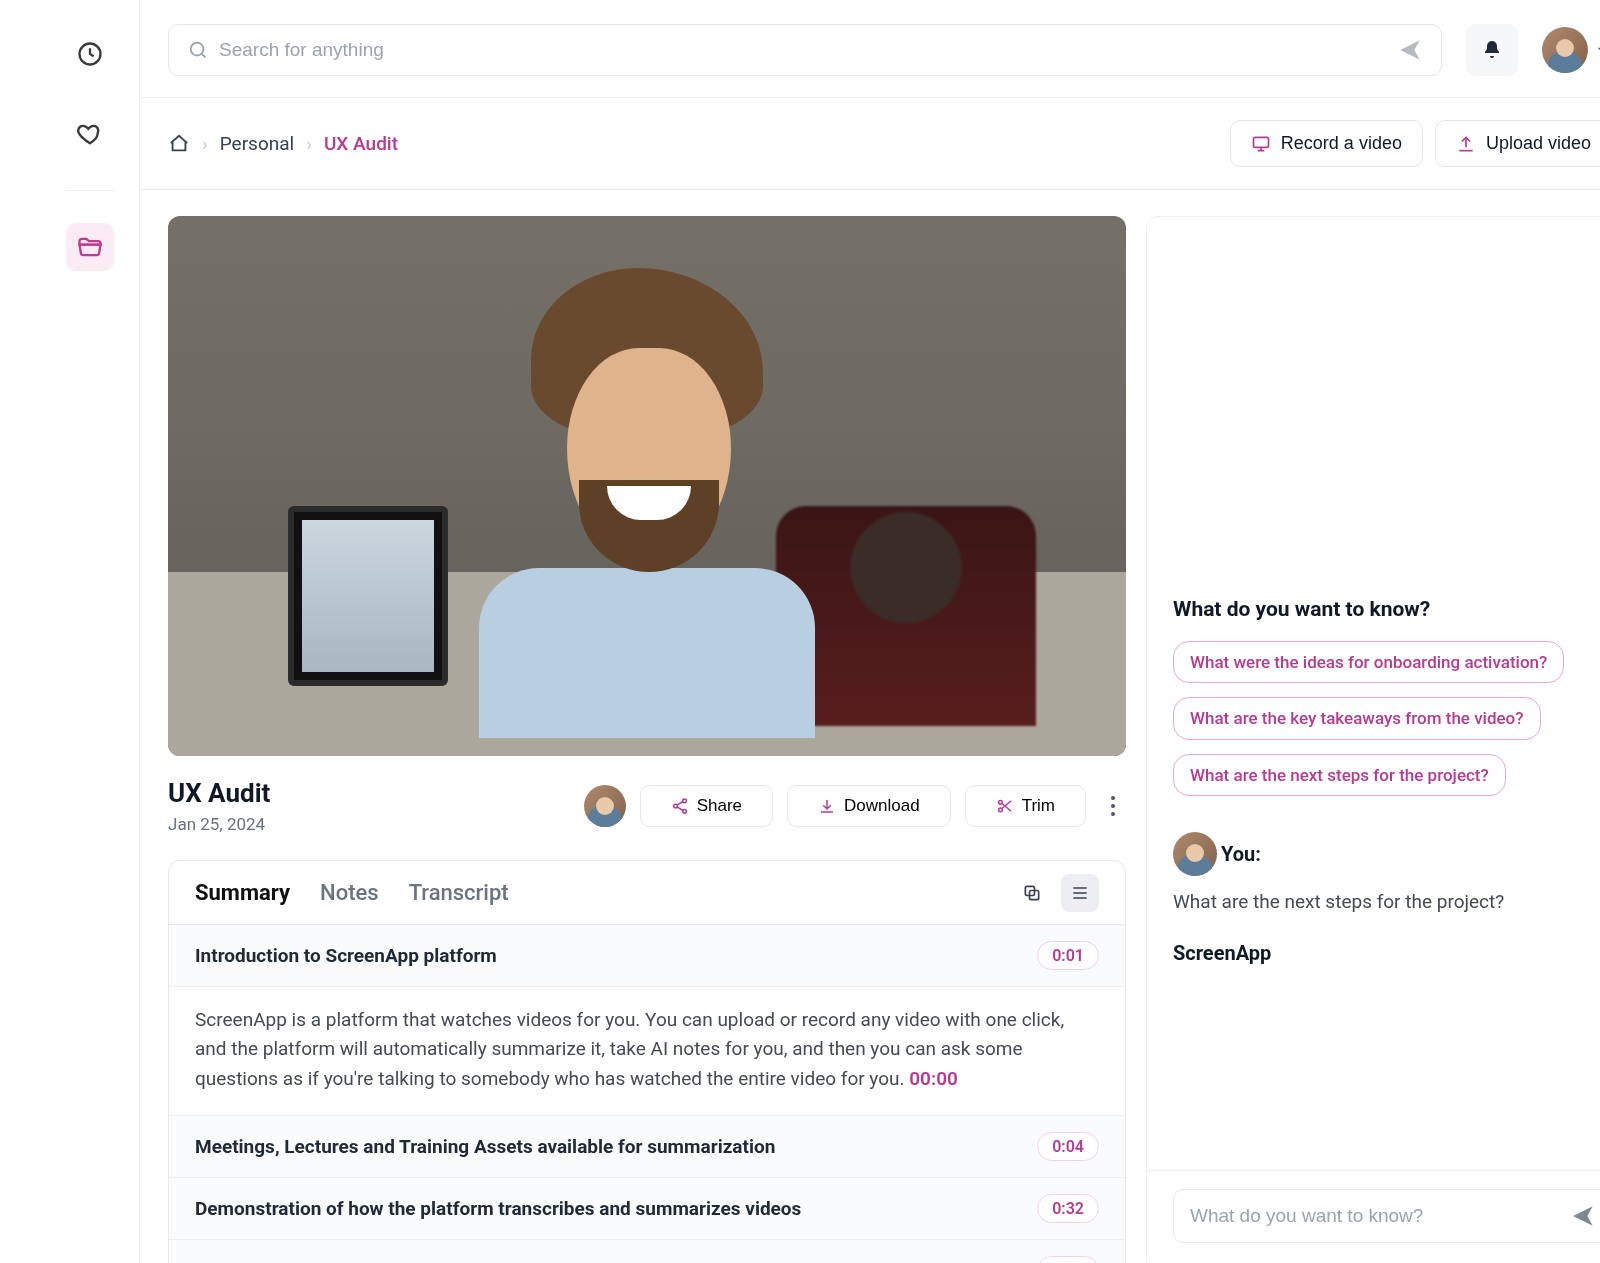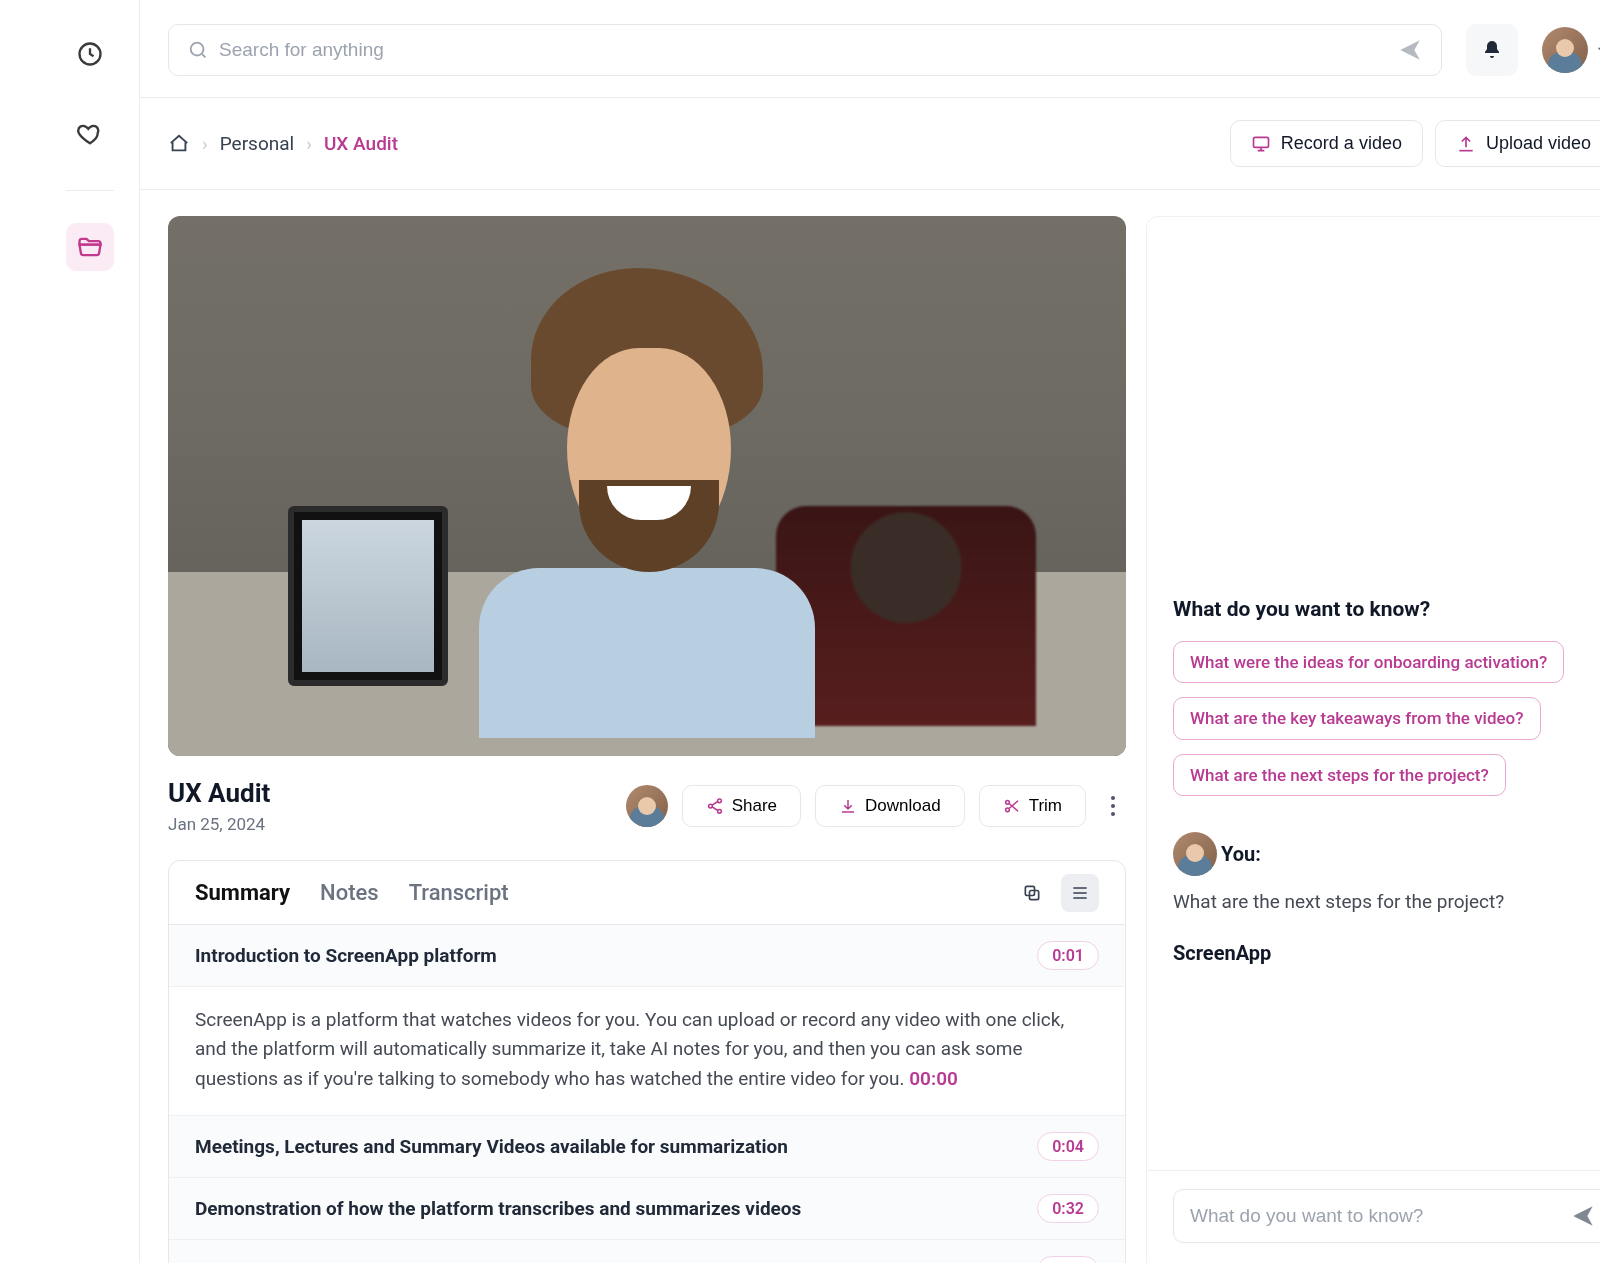--- a/index.html
+++ b/index.html
@@ -136,21 +136,21 @@
     display:flex; align-items:center; justify-content:space-between;
     margin-top:22px;
   }
   .title-block h1 { font-size:26px; font-weight:700; }
   .title-block .date { color:#6b7280; font-size:17px; margin-top:6px; }
   .title-actions { display:flex; align-items:center; gap:14px; }
   .mini-avatar { width:42px; height:42px; }
   .small-btn {
     display:flex; align-items:center; gap:8px;
     border:1px solid #e5e7eb; border-radius:10px;
-    padding:10px 23px; background:#fff; cursor:pointer; font-size:17px;
+    padding:10px 30px; background:#fff; cursor:pointer; font-size:17px;
   }
   .small-btn svg { color:#b83a92; }
   .more-dots { width:26px; display:flex; flex-direction:column; align-items:center; gap:4px; cursor:pointer; padding:6px 2px; }
   .more-dots span { width:4px; height:4px; background:#4b5563; border-radius:50%; }
 
   .tabs-panel {
     margin-top:26px; border:1px solid #e5e7eb; border-radius:12px 12px 0 0;
     overflow:hidden;
   }
   .tabs-head {
@@ -184,21 +184,21 @@
 
   .right-col {
     width: 494px; border:1px solid #eef0f2; border-radius:12px;
     display:flex; flex-direction:column; padding:0; position:relative;
     height: 1056px;
   }
   .chat-scroll { flex:1; padding: 380px 26px 20px 26px; overflow:hidden; }
   .chat-h { font-size:21px; font-weight:700; margin-bottom:20px; }
   .suggestion {
     display:inline-block; border:1.5px solid #e7a9d1; color:#b83a92;
-    border-radius:10px; padding:10px 16px; font-size:17px; font-weight:500;
+    border-radius:16px; padding:10px 16px; font-size:17px; font-weight:500;
     margin-bottom:14px; cursor:pointer; line-height:1.2;
   }
   .you-row { display:flex; align-items:center; gap:4px; margin:22px 0 12px 0; }
   .you-row .who { font-size:20px; font-weight:700; }
   .chat-line { font-size:19px; color:#454a54; line-height:1.5; }
   .bot-name { font-size:20px; font-weight:700; margin:24px 0 12px 0; }
   .bot-ts { color:#b83a92; font-weight:600; }
 
   .chat-input-wrap {
     border-top:1px solid #eef0f2; padding:18px 26px 28px 26px;
@@ -374,21 +374,21 @@
 
           <div class="chapter">
             <div class="ct">Introduction to ScreenApp platform</div>
             <div class="ts-pill">0:01</div>
           </div>
           <div class="chapter-body">
             <span>ScreenApp is a platform that watches videos for you. You can upload or record any video with one click, and the platform will automatically summarize it, take AI notes for you, and then you can ask some questions as if you're talking to somebody who has watched the entire video for you. </span><span class="tstamp">00:00</span>
           </div>
 
           <div class="chapter">
-            <div class="ct">Meetings, Lectures and Summary Videos available for summarization</div>
+            <div class="ct">Meetings, Lectures and Training Assets available for summarization</div>
             <div class="ts-pill">0:04</div>
           </div>
           <div class="chapter">
             <div class="ct">Demonstration of how the platform transcribes and summarizes videos</div>
             <div class="ts-pill">0:32</div>
           </div>
           <div class="chapter">
             <div class="ct">AI notes generation for easy skimming through the video content</div>
             <div class="ts-pill">0:56</div>
           </div>

